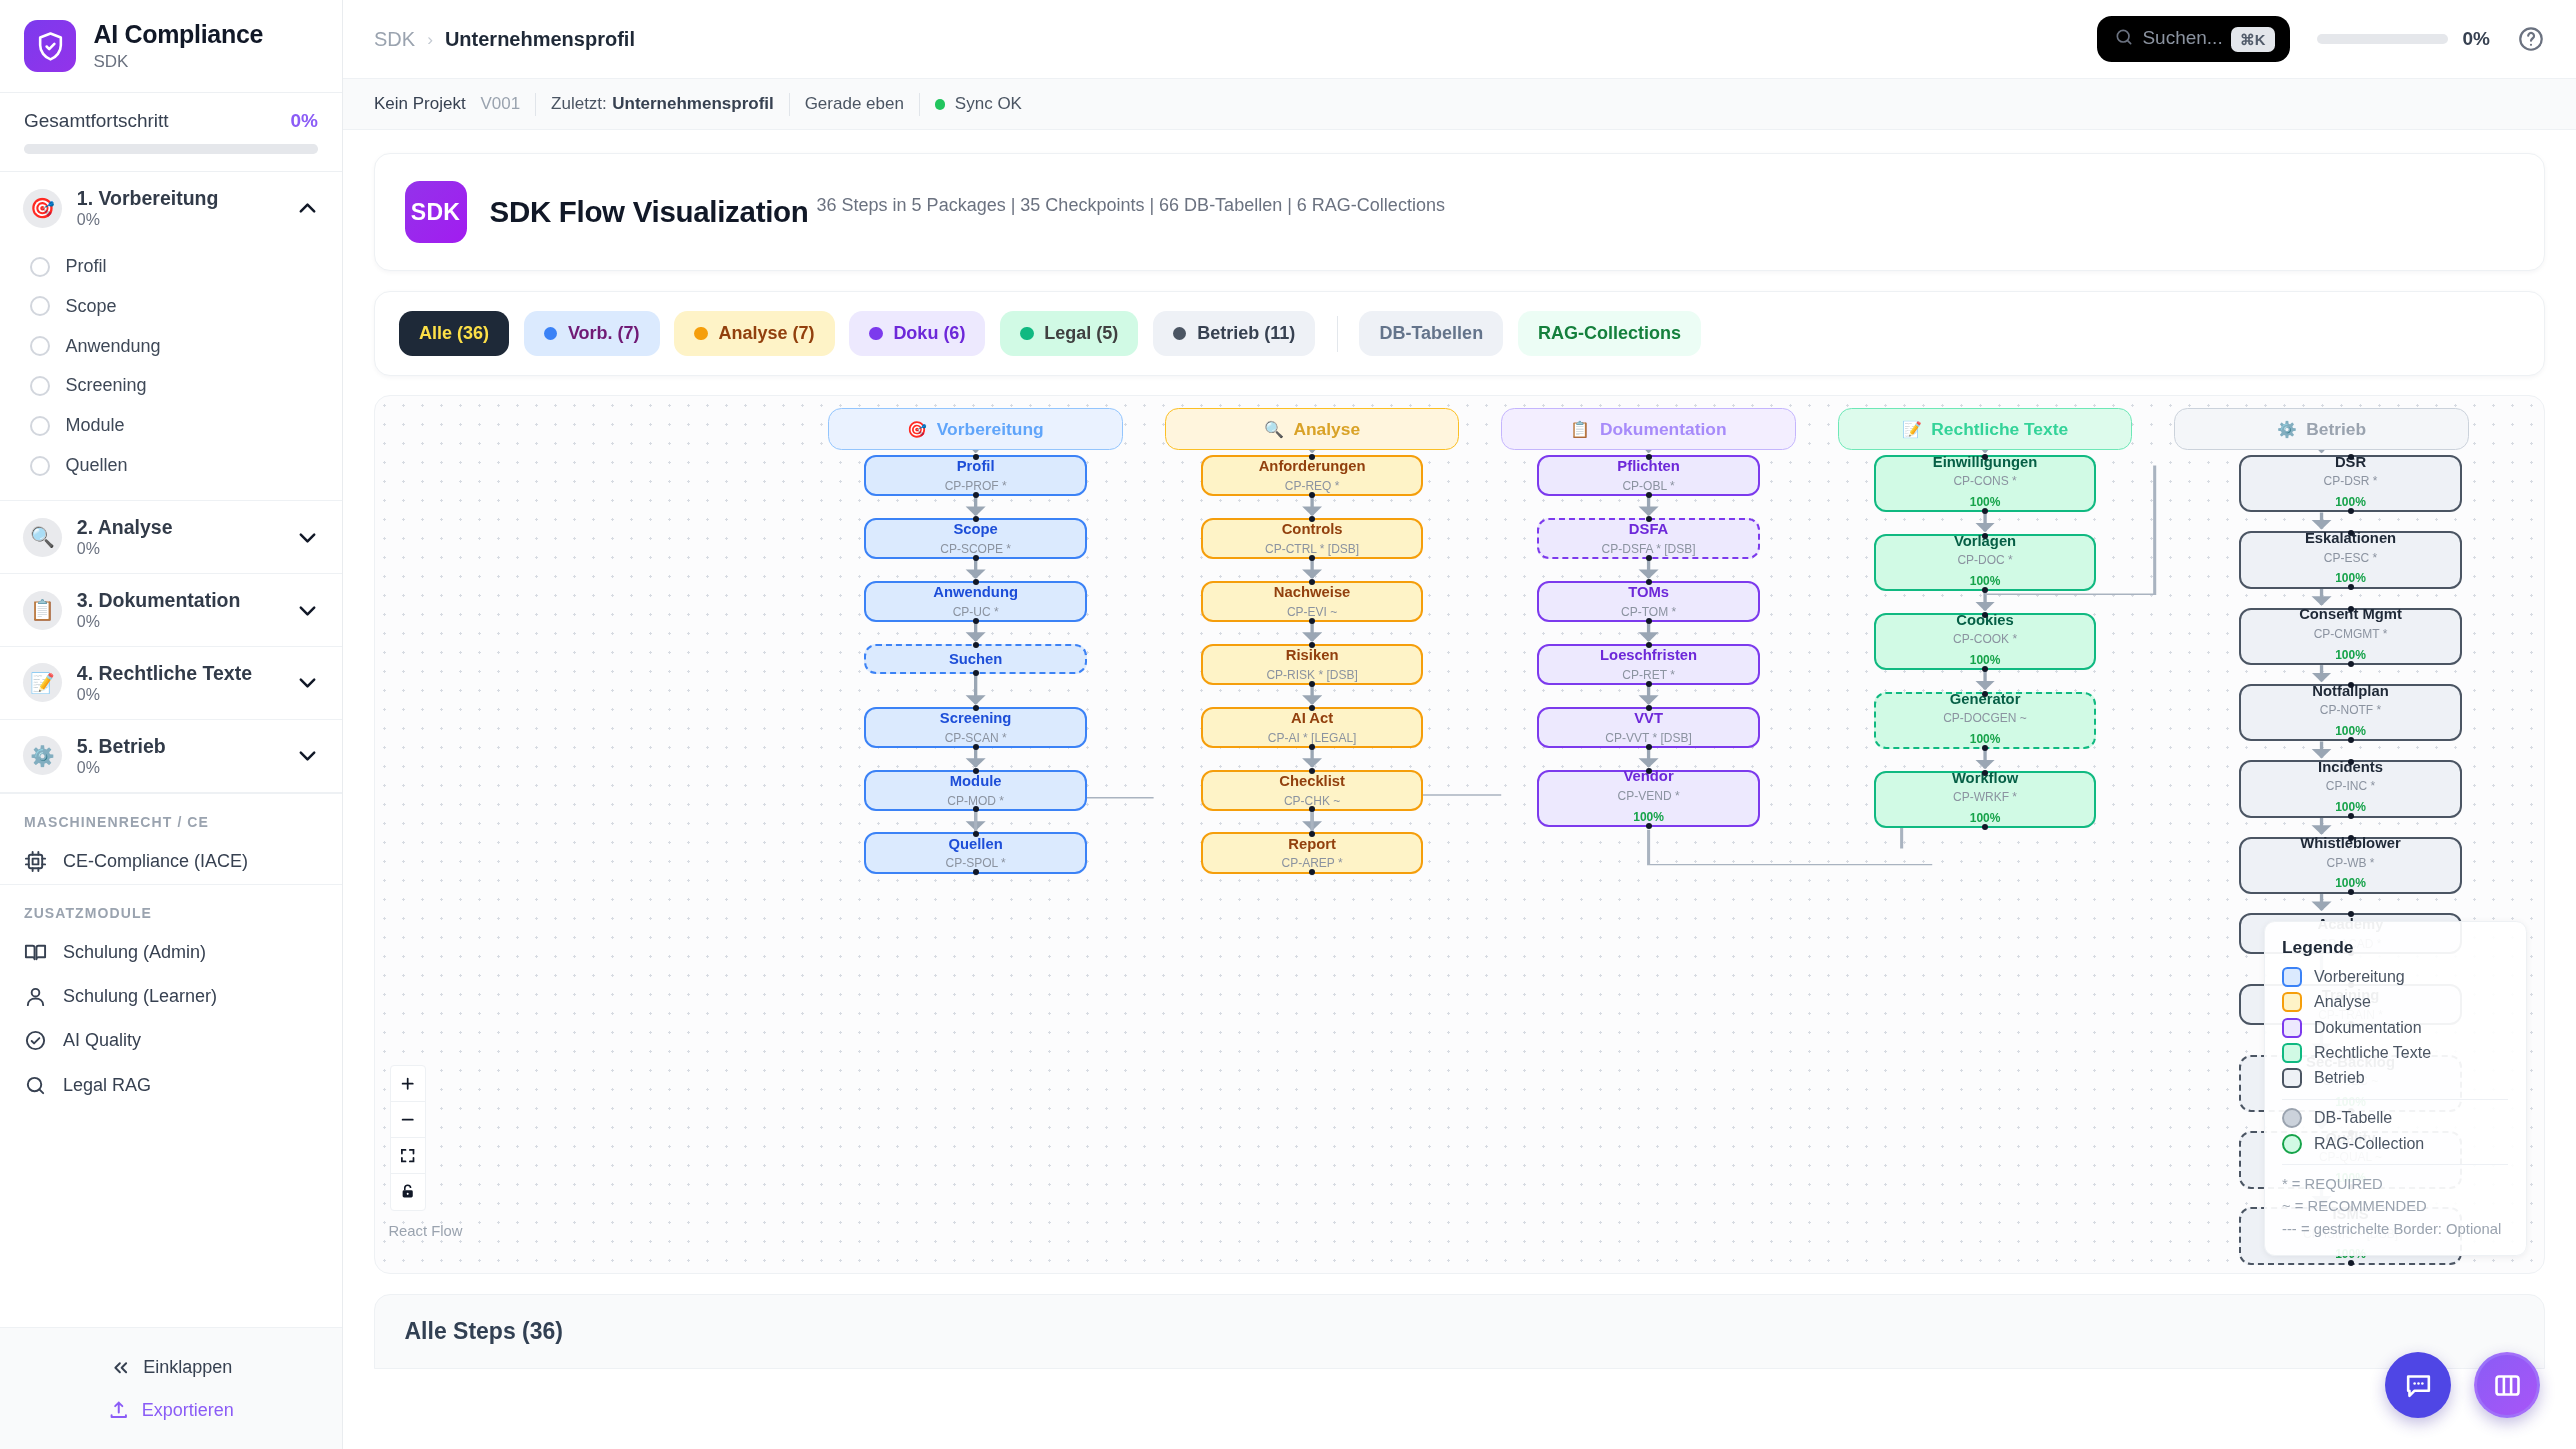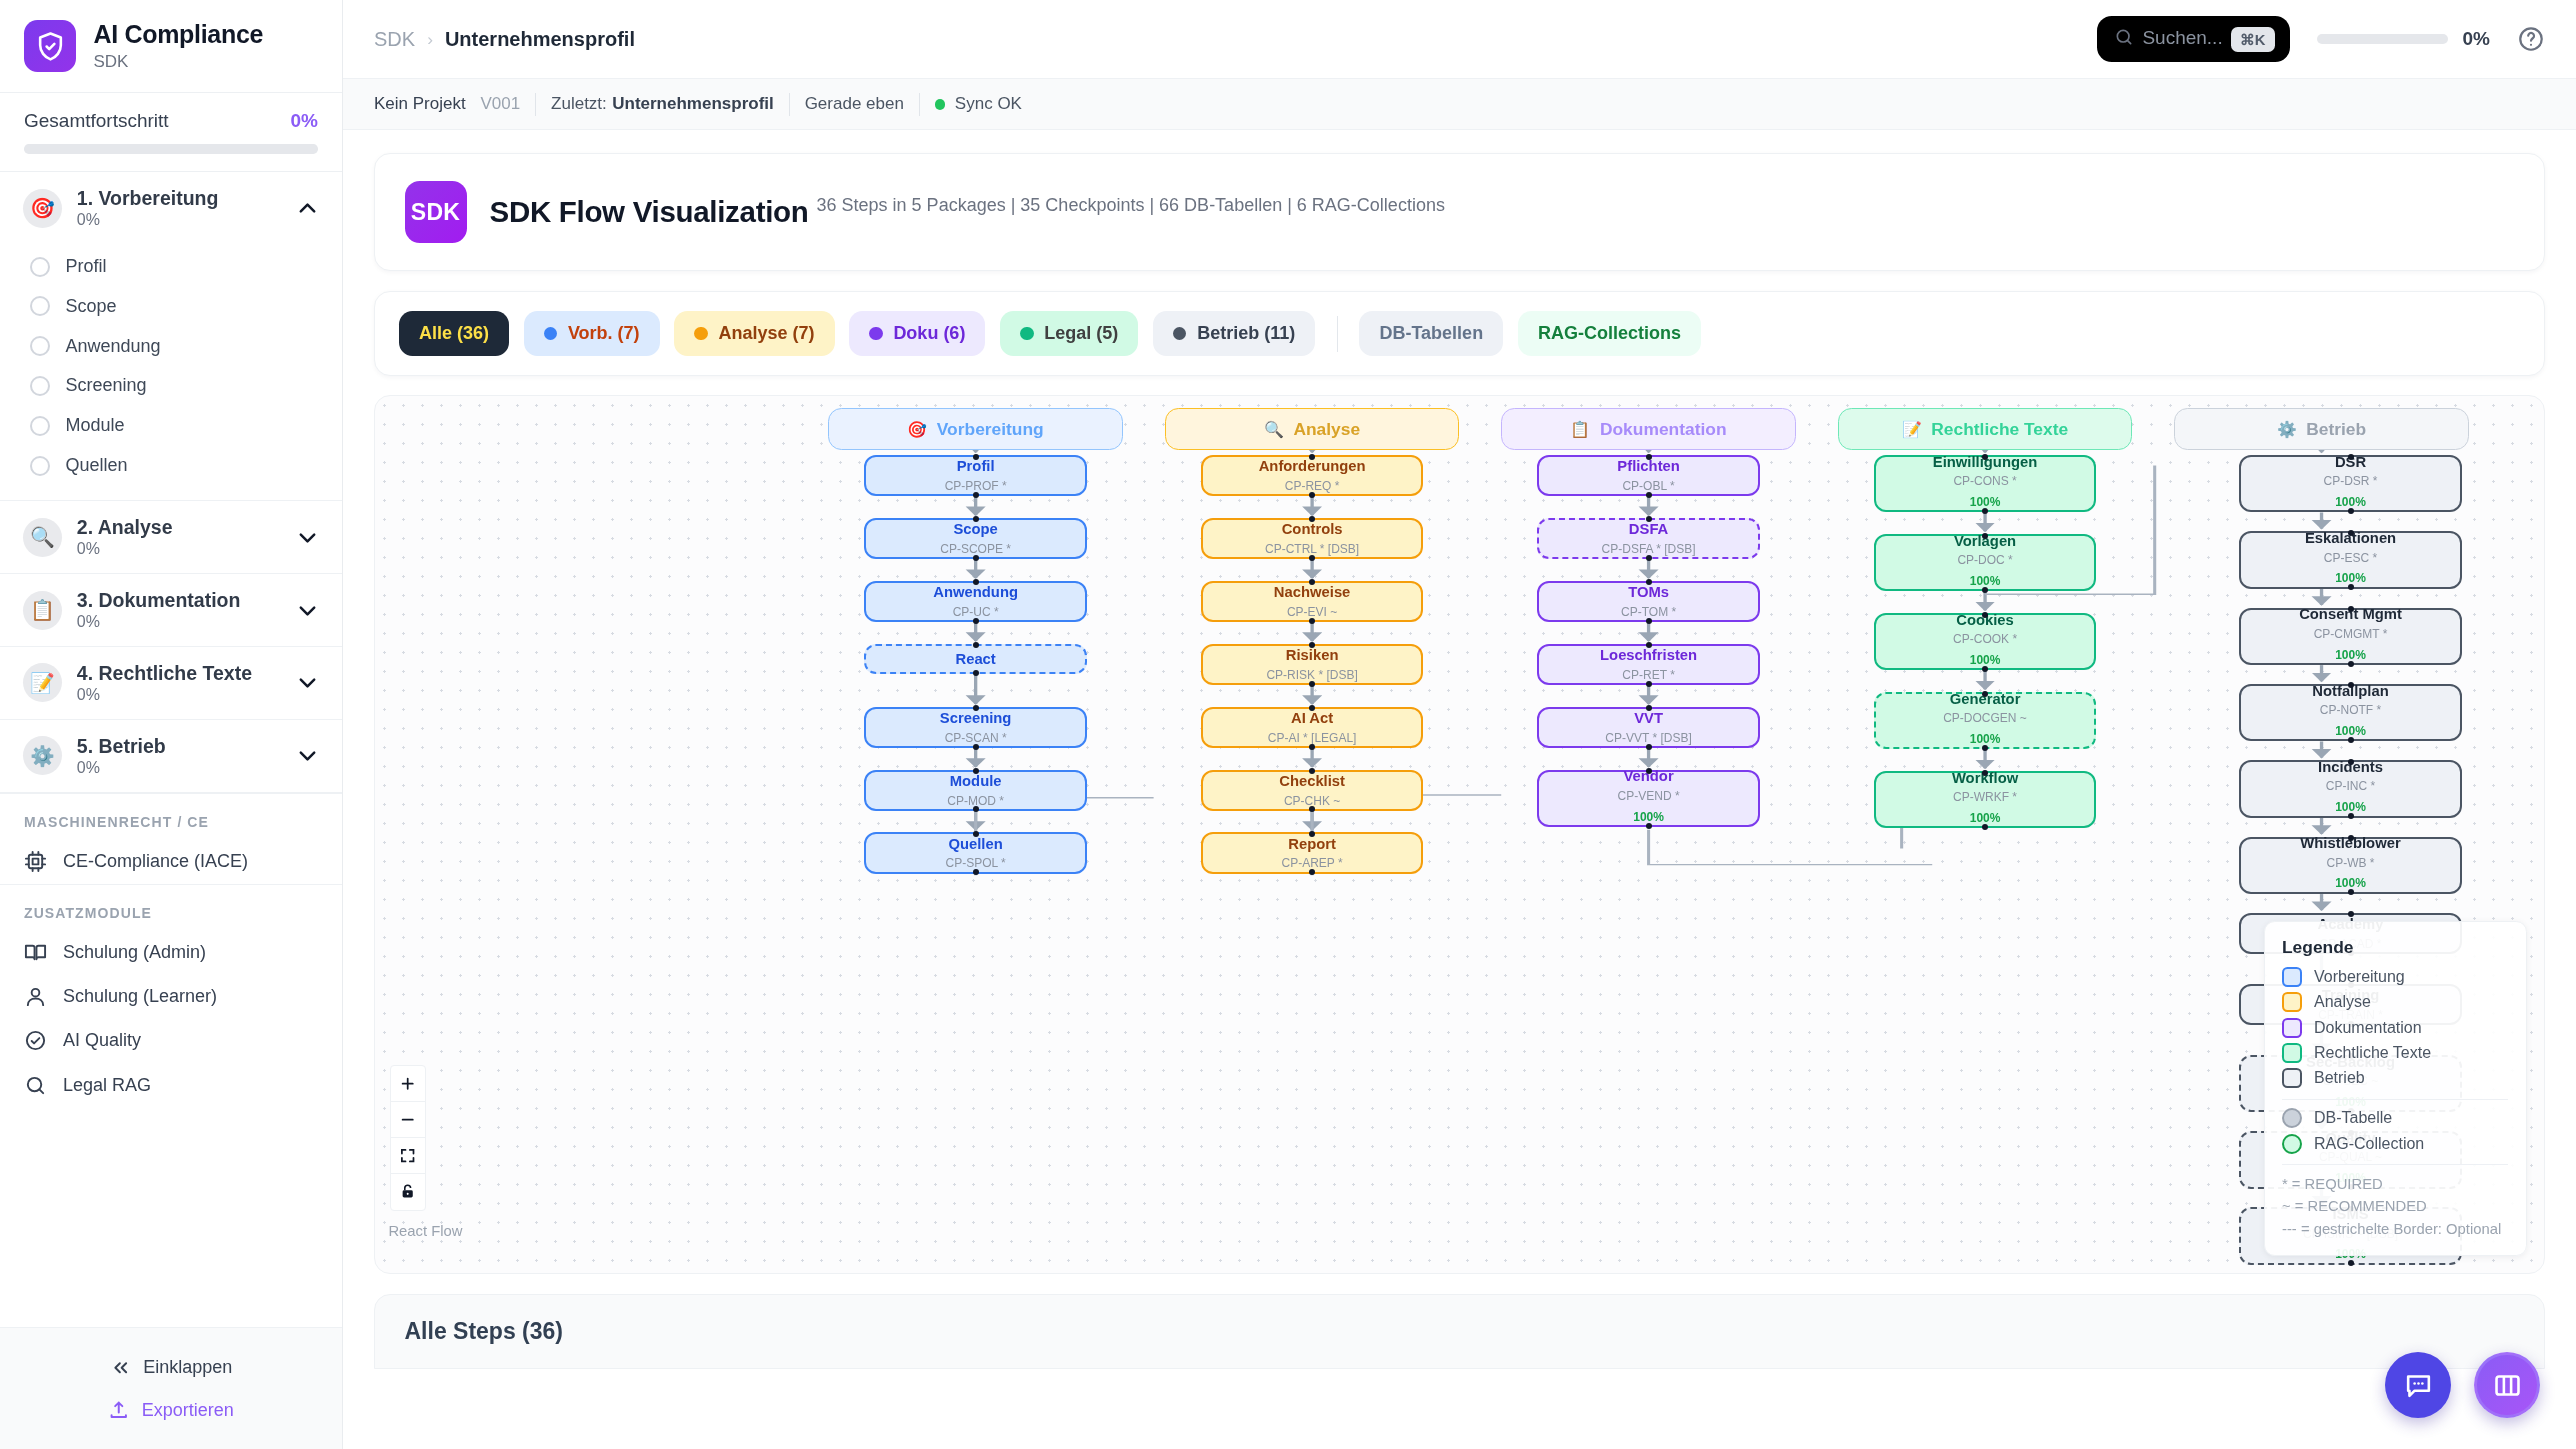--- a/index.html
+++ b/index.html
@@ -499,21 +499,21 @@
         <div class="hero-txt">
           <div class="hero-title">SDK Flow Visualization</div>
           <div class="hero-sub">36 Steps in 5 Packages | 35 Checkpoints | 66 DB-Tabellen | 6 RAG-Collections</div>
         </div>
       </div>
 
       <div class="card filters" id="filters-host">
           <div class="chip active">
             <span>Alle (36)</span>
           </div>
-          <div class="chip" style="background: rgb(219, 234, 254); color: #c2410c;">
+          <div class="chip" style="background: rgb(219, 234, 254); color: #701a75;">
             <span class="cdot" style="background:#3b82f6"></span>
             <span>Vorb. (7)</span>
           </div>
           <div class="chip" style="background: rgb(254, 243, 199); color: rgb(146, 64, 14);">
             <span class="cdot" style="background:#f59e0b"></span>
             <span>Analyse (7)</span>
           </div>
           <div class="chip" style="background: rgb(237, 233, 254); color: rgb(109, 40, 217);">
             <span class="cdot" style="background:#7c3aed"></span>
             <span>Doku (6)</span>
@@ -618,21 +618,21 @@
               <span class="handle b"></span>
             </div>
             <div class="node c-prep" style="left: 22.5641%; top: 21.0687%; width: 10.2564%; height: 4.73282%;">
               <span class="handle t"></span>
               <div class="n-title">Anwendung</div>
               <div class="n-code">CP-UC *</div>
               <span class="handle b"></span>
             </div>
             <div class="node c-prep dashed" style="left: 22.5641%; top: 28.2443%; width: 10.2564%; height: 3.51145%;">
               <span class="handle t"></span>
-              <div class="n-title">React</div>
+              <div class="n-title">Suchen</div>
               <span class="handle b"></span>
             </div>
             <div class="node c-prep" style="left: 22.5641%; top: 35.4198%; width: 10.2564%; height: 4.73282%;">
               <span class="handle t"></span>
               <div class="n-title">Screening</div>
               <div class="n-code">CP-SCAN *</div>
               <span class="handle b"></span>
             </div>
             <div class="node c-prep" style="left: 22.5641%; top: 42.5954%; width: 10.2564%; height: 4.73282%;">
               <span class="handle t"></span>

